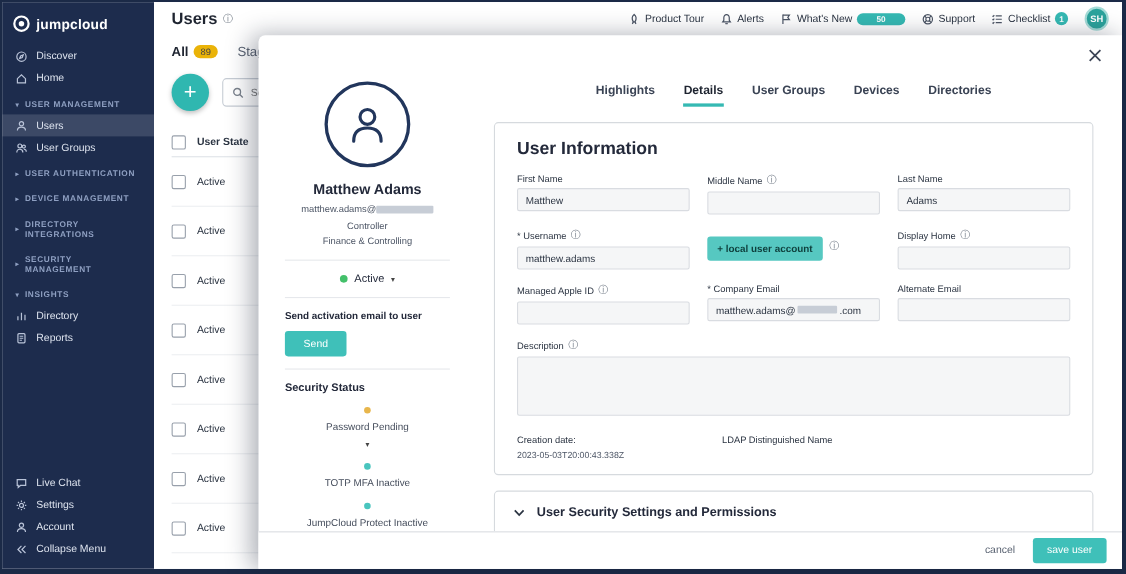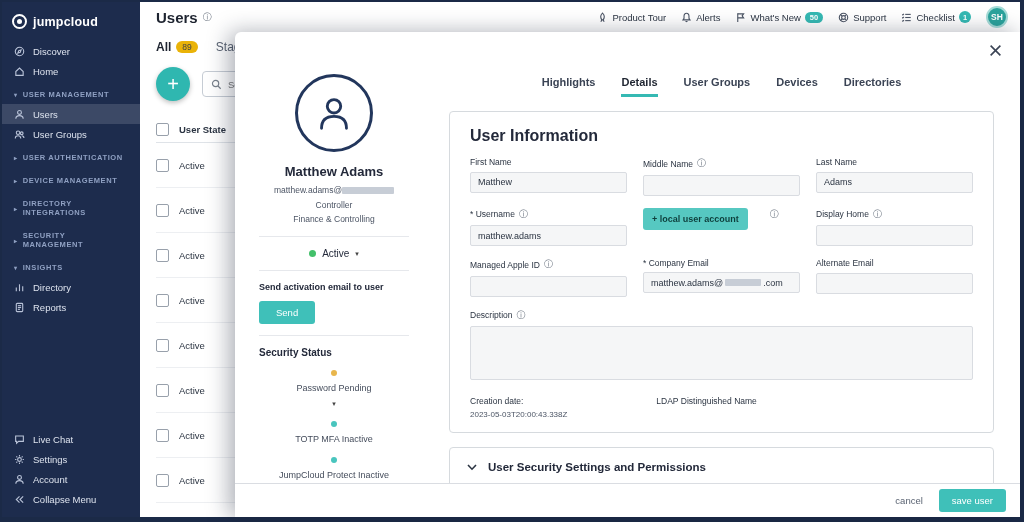--- a/index.html
+++ b/index.html
@@ -21,21 +21,21 @@
   .side-bottom { margin-top:auto; padding-bottom:8px; }
 
   
   .main { flex:1; display:flex; flex-direction:column; min-width:0; background:#fff; }
   .topbar { height:30px; background:#fff; display:flex; align-items:center; padding:0 12px 0 16px; flex-shrink:0; }
   .topbar-title { font-size:15px; font-weight:bold; color:#1e2430; display:flex; gap:5px; align-items:center; }
   .info-i { font-size:9px; color:#6d7682; font-weight:normal; }
   .topnav { margin-left:auto; display:flex; align-items:center; gap:15px; font-size:9.5px; color:#2b3442; }
   .topnav-item { display:flex; align-items:center; gap:4px; cursor:pointer; }
   .topnav-item svg { stroke:#4c5565; }
-  .badge-pill { background:#35b9b3; color:#fff; font-size:7.5px; border-radius:8px; padding:1px 5px; font-weight:bold; }
+  .badge-pill { background:#35b9b3; color:#fff; font-size:7.5px; border-radius:8px; padding:1px 18px; font-weight:bold; }
   .badge-dot { background:#35b9b3; color:#fff; font-size:7.5px; border-radius:50%; width:12px; height:12px; display:flex; align-items:center; justify-content:center; font-weight:bold; }
   .avatar { width:22px; height:22px; border-radius:50%; background:#2ba39c; color:#fff; font-size:8.5px; font-weight:bold; display:flex; align-items:center; justify-content:center; border:2px solid #a5dcd8; cursor:pointer; }
 
   .content { flex:1; position:relative; min-height:0; }
 
   
   .bglist { position:absolute; inset:0; background:#fff; padding:8px 0 0 16px; }
   .tabs-row { display:flex; gap:18px; align-items:center; }
   .tab-all { font-size:12px; font-weight:bold; color:#1e2430; display:flex; gap:5px; align-items:center; cursor:pointer; }
   .count-badge { background:#eab308; color:#444; font-size:8.5px; border-radius:9px; padding:1px 6px; font-weight:normal; }
@@ -75,21 +75,21 @@
   .ptabs { display:flex; gap:26px; justify-content:center; font-size:11px; font-weight:bold; color:#3a4354; }
   .ptab { padding-bottom:6px; cursor:pointer; }
   .ptab.active { color:#1e2430; border-bottom:3px solid #35b9b3; }
   .card { border:1px solid #d6dade; border-radius:4px; margin-top:14px; flex-shrink:0; }
   .form-card { padding:15px 20px 13px; }
   .form-h { font-size:16px; font-weight:bold; color:#23293a; margin-bottom:12px; }
   .grid { display:grid; grid-template-columns:1fr 1fr 1fr; column-gap:16px; row-gap:12px; }
   .f-label { display:flex; align-items:center; gap:4px; font-size:8.5px; color:#2b3442; margin-bottom:4px; }
   .f-input { width:100%; height:21px; background:#f5f6f7; border:1px solid #d9dce1; border-radius:2px; font-size:9px; color:#2b3442; padding:0 7px; font-family:inherit; }
   div.f-input { display:flex; align-items:center; gap:2px; }
-  .local-cell { display:flex; align-items:flex-start; gap:22px; padding-bottom:1px; }
+  .local-cell { display:flex; align-items:center; gap:6px; padding-bottom:1px; }
   .local-btn { background:#56c8c1; color:#0e3f3c; font-size:9px; font-weight:bold; border:none; border-radius:3px; padding:6px 9px; cursor:pointer; font-family:inherit; white-space:nowrap; }
   .desc-cell { grid-column:1/-1; }
   textarea.f-input { height:54px; resize:none; padding-top:5px; }
   .meta { display:grid; grid-template-columns:1fr 2fr; column-gap:28px; margin-top:12px; font-size:8.5px; color:#2b3442; }
   .meta-val { margin-top:4px; color:#4c5565; font-size:8px; }
   .collapse-card { padding:13px 16px; display:flex; align-items:center; gap:10px; font-size:11.5px; font-weight:bold; color:#23293a; cursor:pointer; }
   .collapse-card svg { stroke:#2b3442; flex-shrink:0; }
   .panel-footer { position:absolute; left:0; right:0; bottom:0; height:34px; background:#fff; border-top:1px solid #dadde2; display:flex; align-items:center; justify-content:flex-end; gap:16px; padding-right:14px; z-index:2; }
   .cancel-link { font-size:9.5px; color:#5a6372; cursor:pointer;margin-left:38px; }
   .save-btn { background:#3fc0b9; color:#fff; font-size:9.5px; border:none; border-radius:3px; padding:6px 13px; cursor:pointer; font-family:inherit; }

